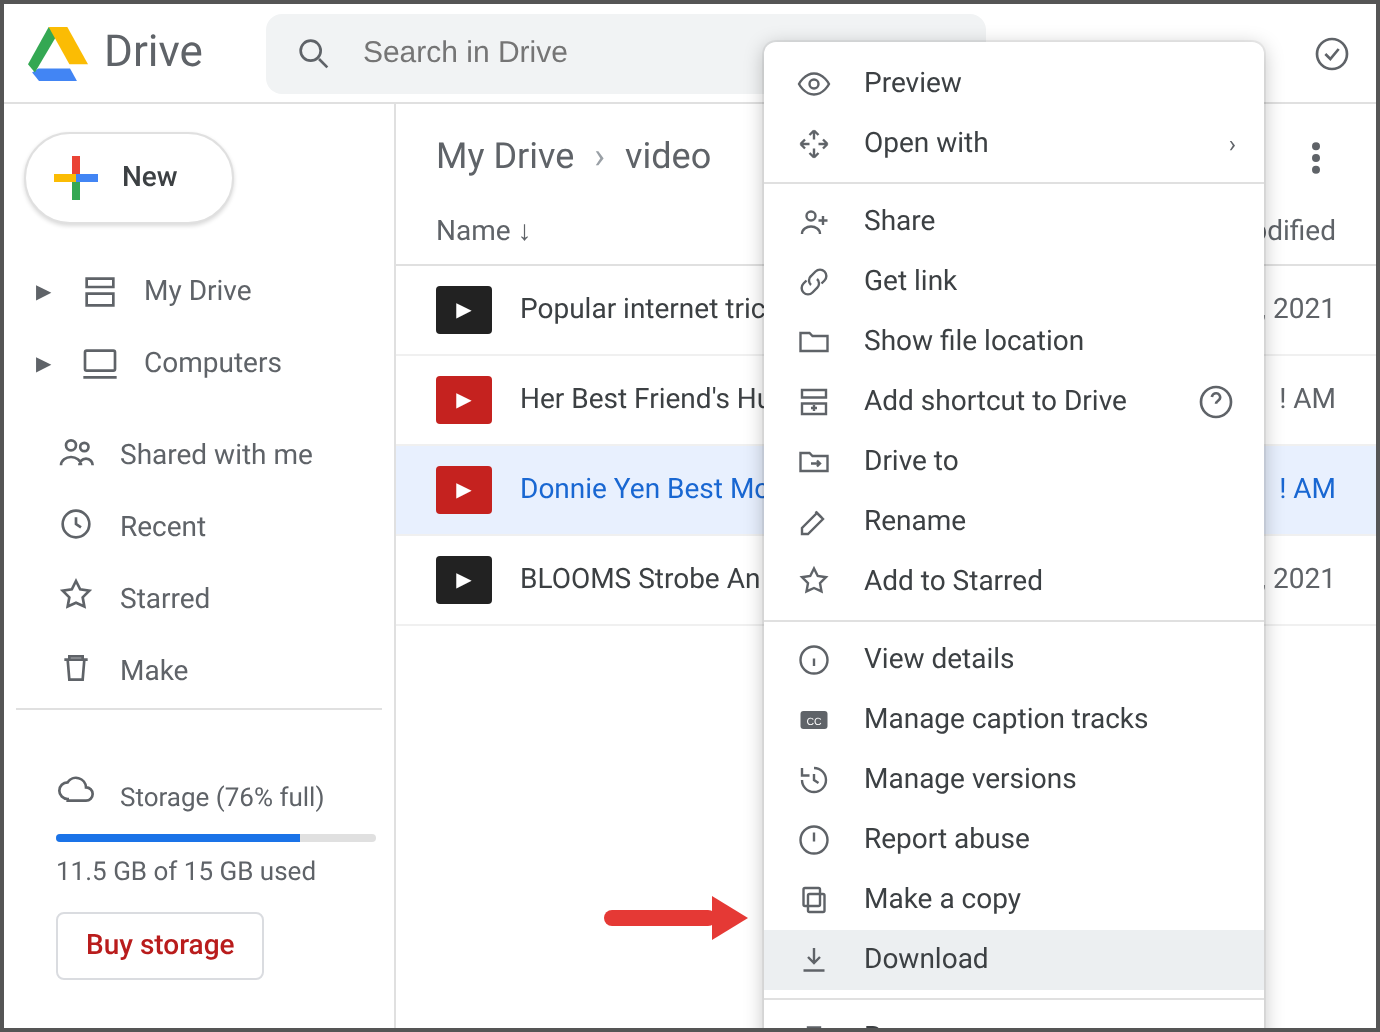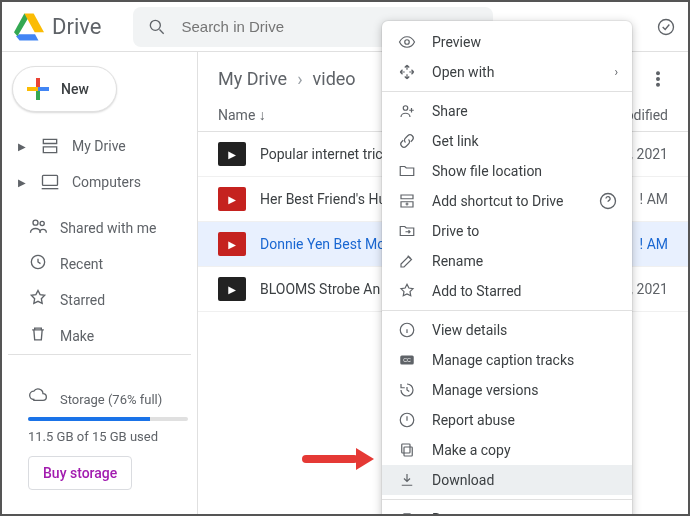--- a/index.html
+++ b/index.html
@@ -120,21 +120,21 @@
   }
   .bar {
     height: 4px; width: 160px; background:#e0e0e0; border-radius:4px;
     margin: 10px 0 8px 0;
     overflow: hidden;
   }
   .bar > div { height:100%; background:#1a73e8; }
   .buy {
     margin-top: 12px;
     border: 1px solid #dadce0;
-    color: #a21caf;
+    color: #b91c1c;
     padding: 8px 14px;
     display: inline-block;
     border-radius: 4px;
     font-weight: 500;
     font-size: 14px;
     cursor: pointer;
   }
 
   
   .content { flex: 1; display:flex; flex-direction:column; position:relative; }

